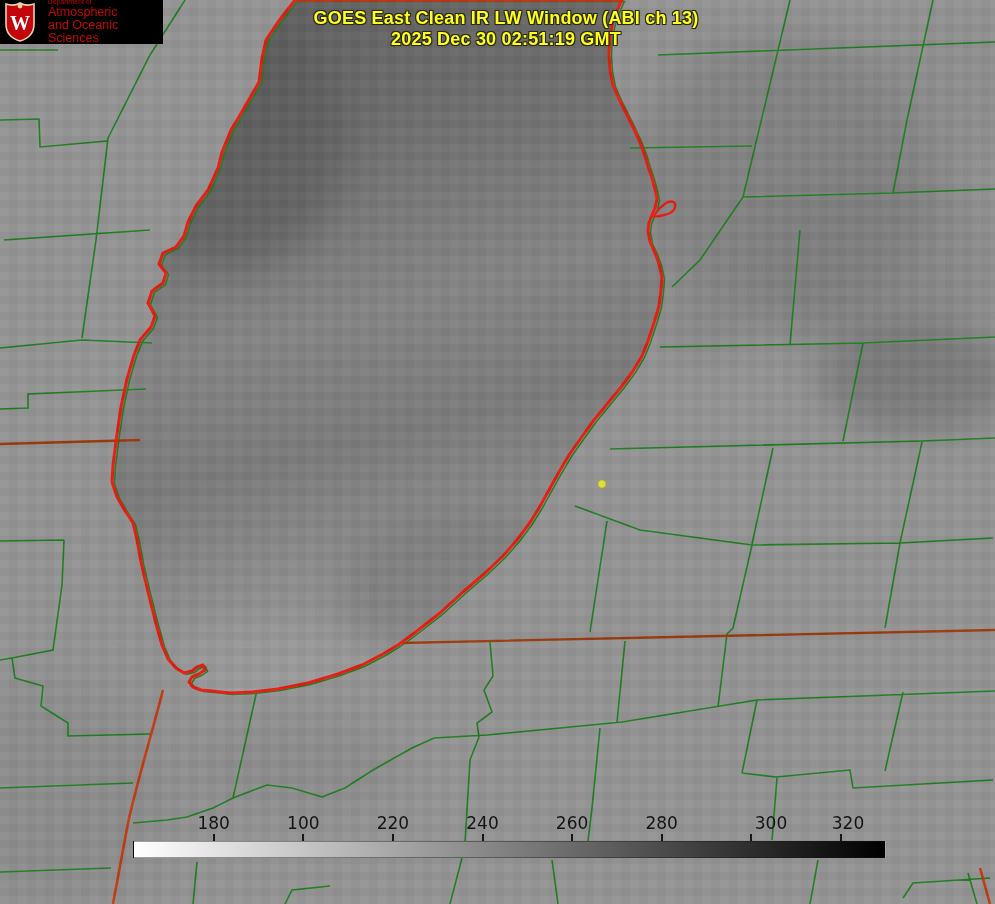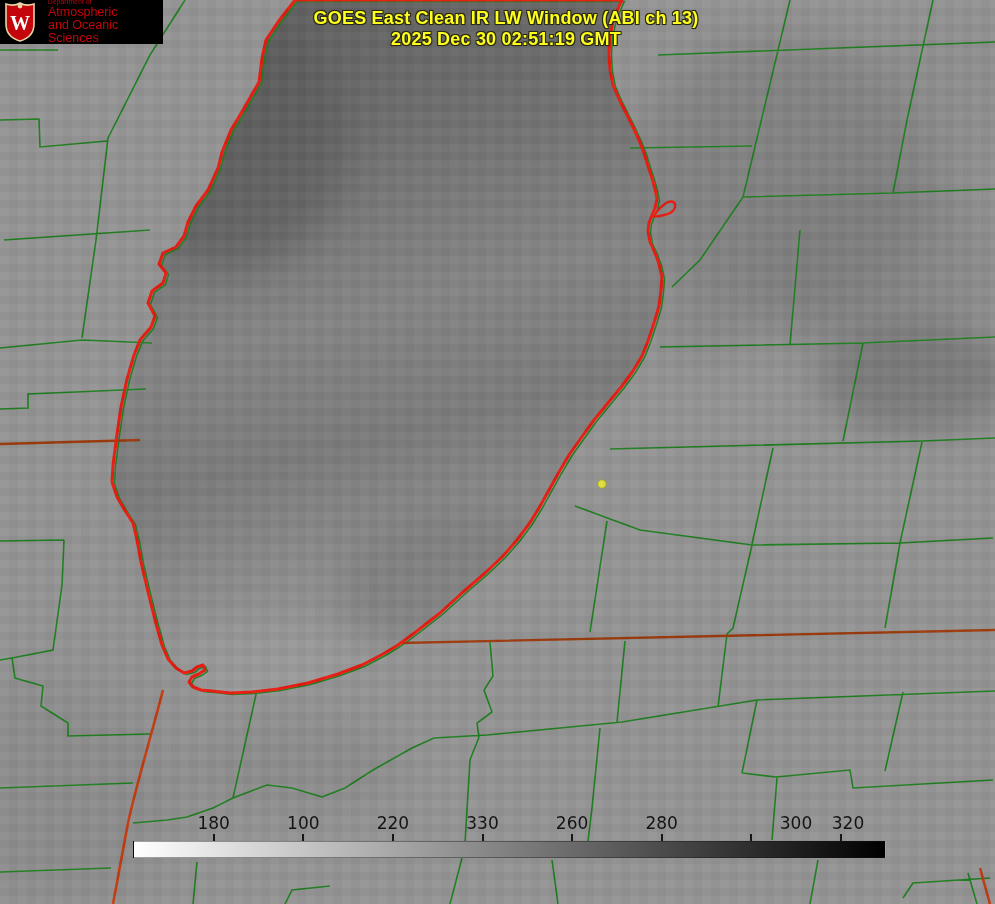--- a/index.html
+++ b/index.html
@@ -177,24 +177,24 @@
 
   <div id="colorbar" style="background: linear-gradient(to right, rgb(255, 255, 255), rgb(0, 0, 0));"></div>
   <div id="ticks">
       <div class="cb-tick" style="left: 212.7px;"></div>
       <div class="cb-label" style="left: 213.7px; text-align: right;">180</div>
       <div class="cb-tick" style="left: 302.3px;"></div>
       <div class="cb-label" style="left: 303.3px;">100</div>
       <div class="cb-tick" style="left: 391.9px;"></div>
       <div class="cb-label" style="left: 392.9px;">220</div>
       <div class="cb-tick" style="left: 481.5px;"></div>
-      <div class="cb-label" style="left: 482.5px;">330</div>
+      <div class="cb-label" style="left: 482.5px;">240</div>
       <div class="cb-tick" style="left: 571.1px;"></div>
       <div class="cb-label" style="left: 572.1px; text-align: center;">260</div>
       <div class="cb-tick" style="left: 660.7px;"></div>
       <div class="cb-label" style="left: 661.7px; text-align: right;">280</div>
       <div class="cb-tick" style="left: 750.3px;"></div>
-      <div class="cb-label" style="left: 796px;">300</div>
+      <div class="cb-label" style="left: 771px;">300</div>
       <div class="cb-tick" style="left: 839.9px;"></div>
       <div class="cb-label" style="left: 848px;">320</div>
     </div>
 
 </div>
 
 </body></html>

